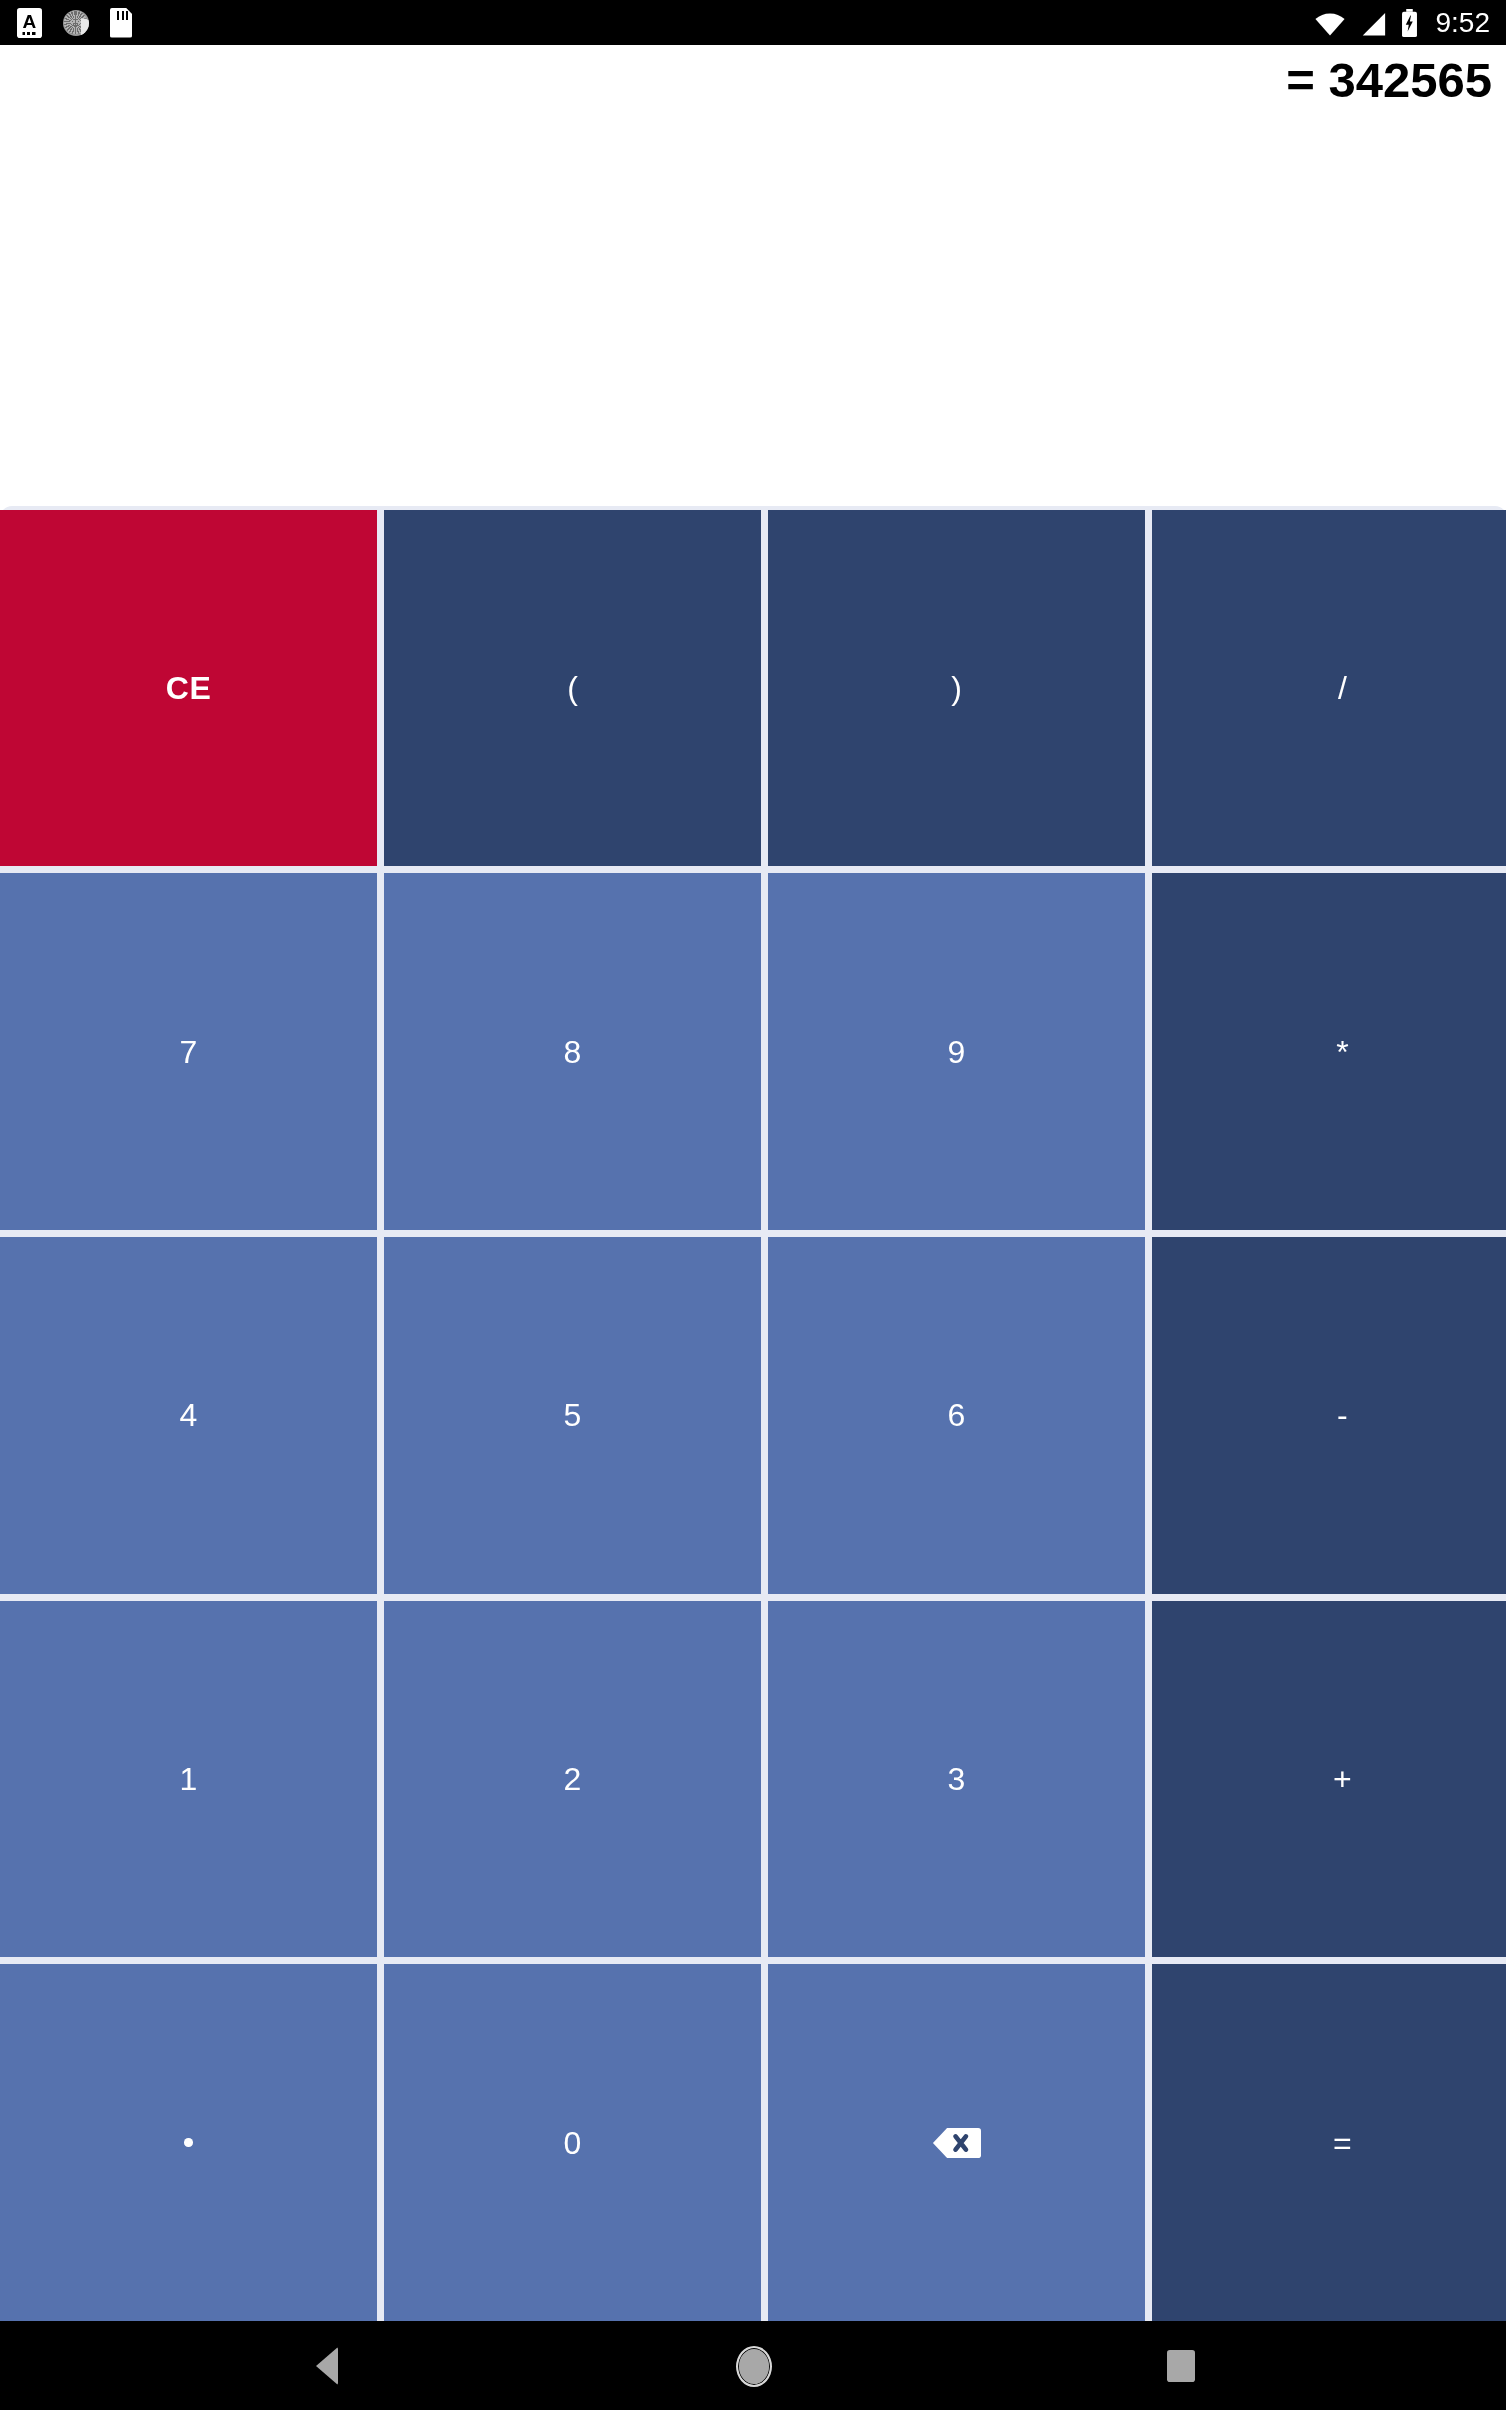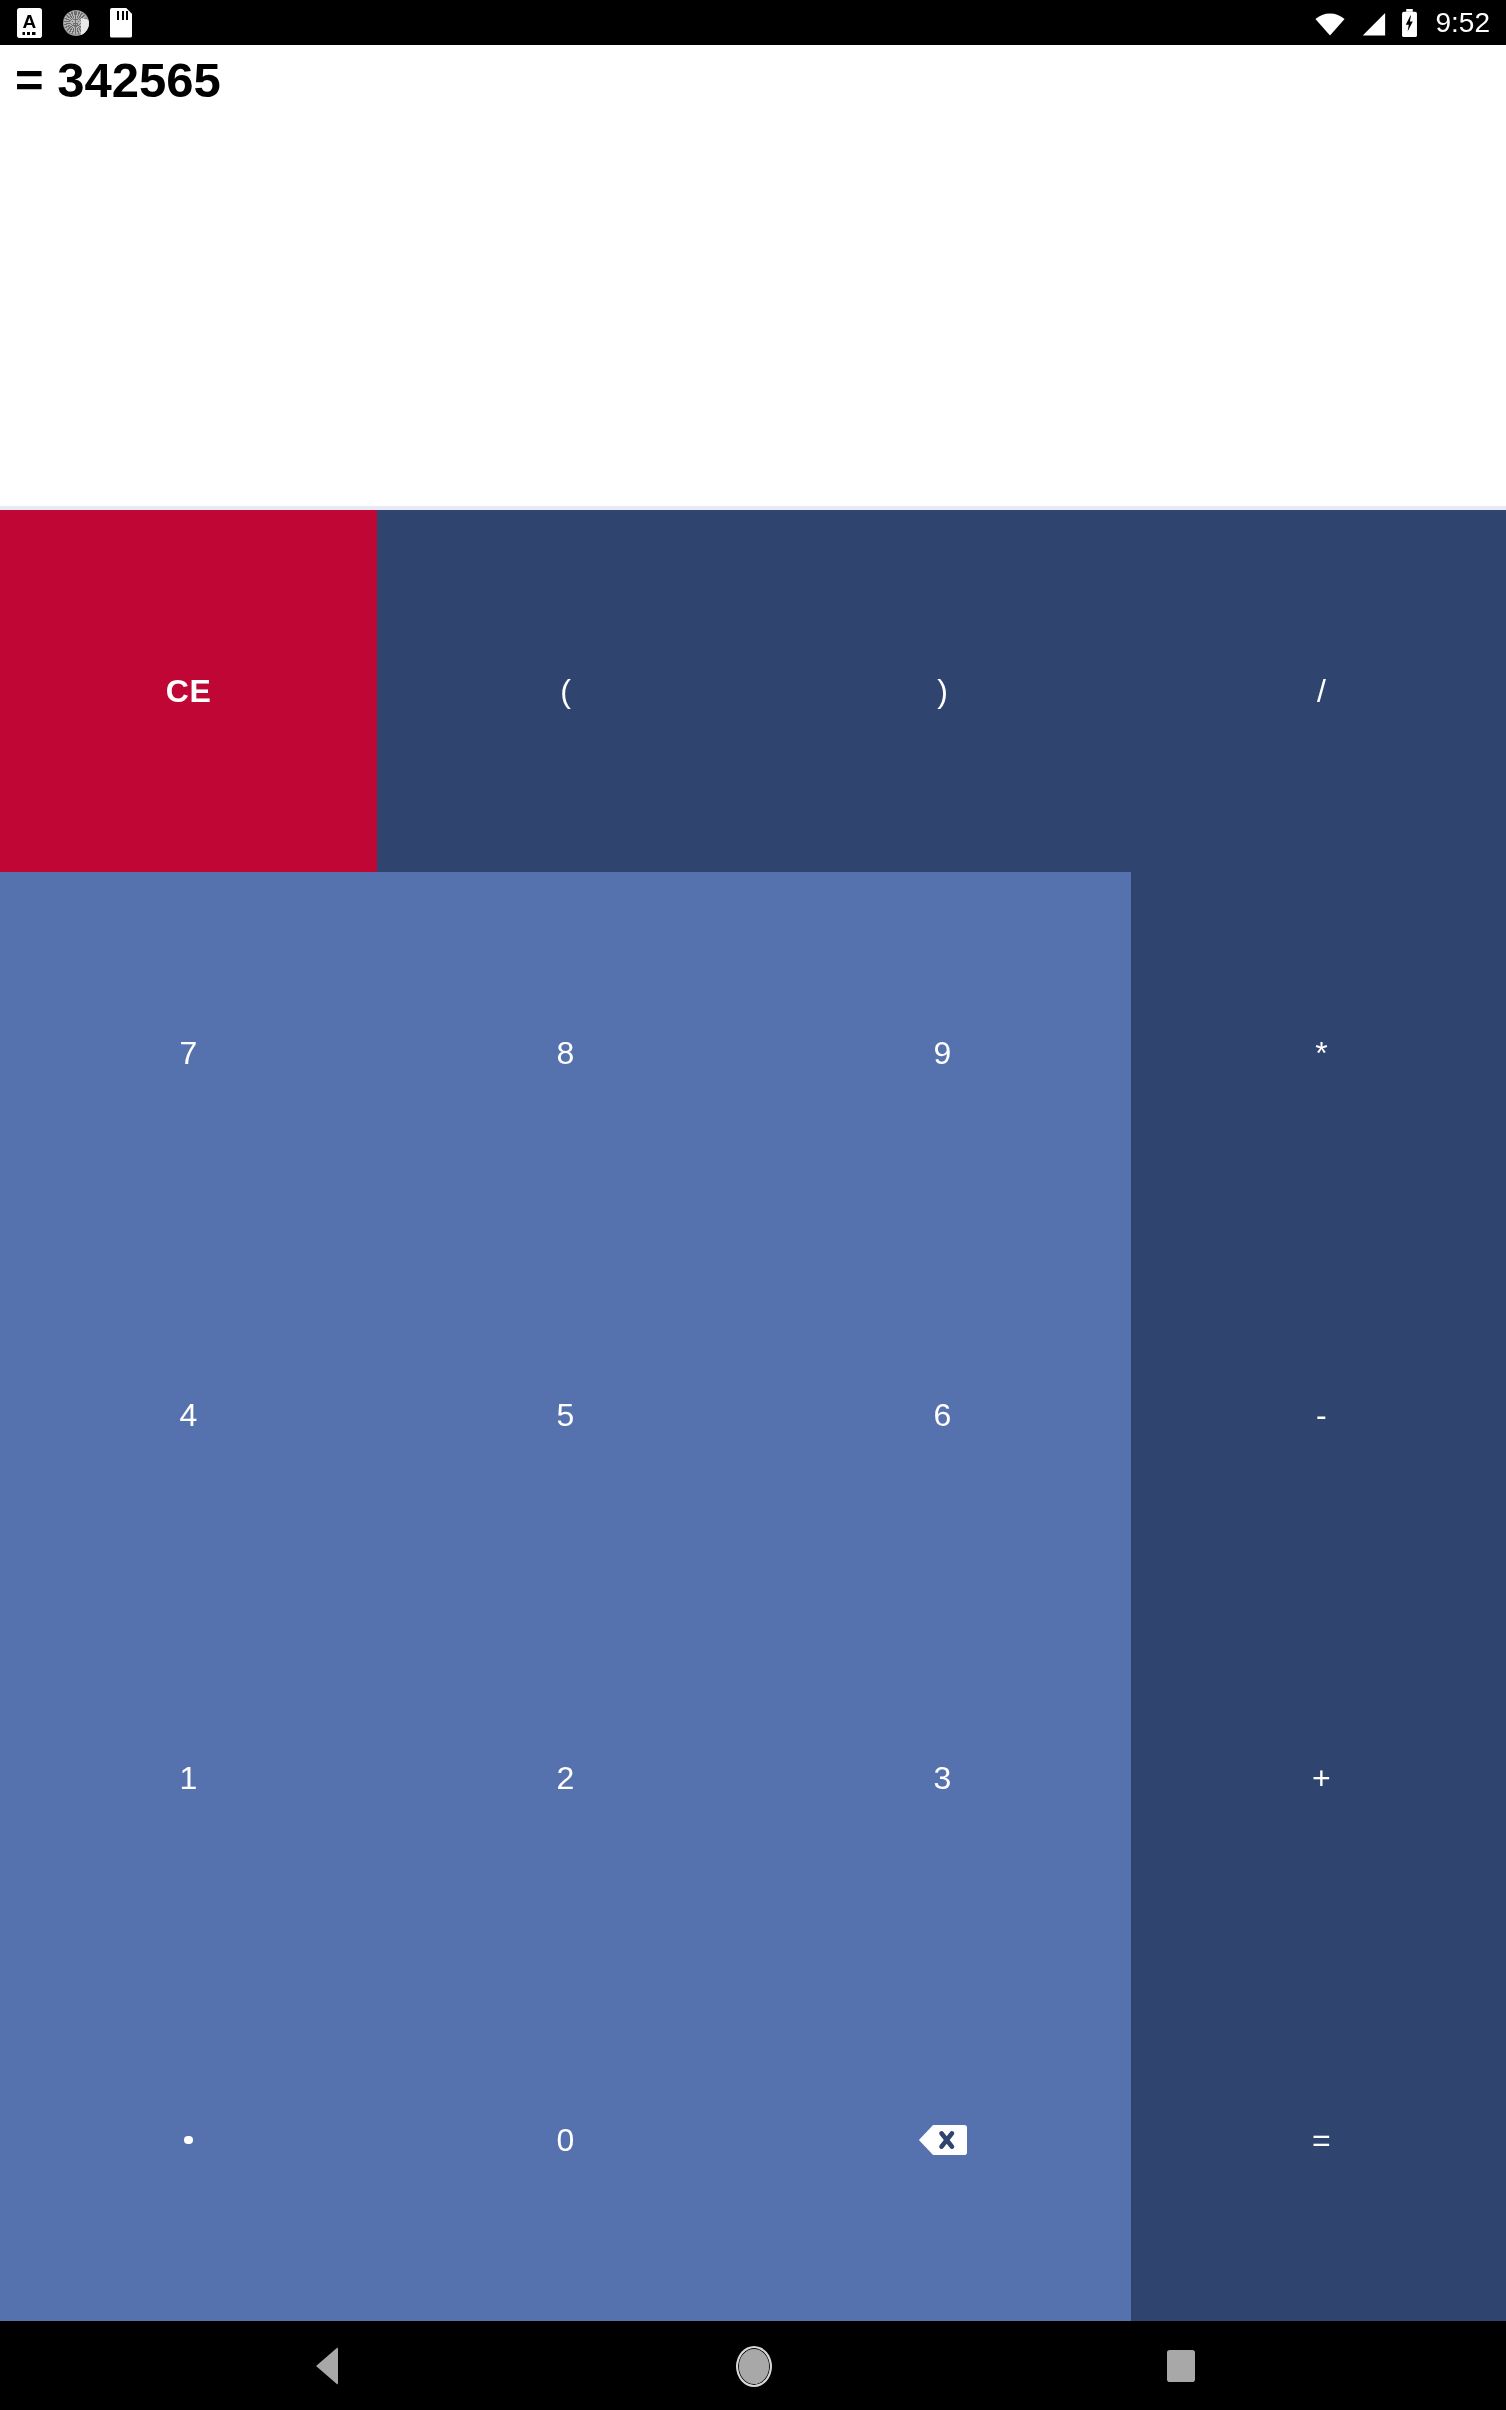--- a/index.html
+++ b/index.html
@@ -136,40 +136,41 @@
     font-size: 70px;
     color: #000000;
     font-weight: 400;
     font-family: "Liberation Sans", sans-serif;
     line-height: 1.15;
     white-space: nowrap;
     overflow: hidden;
     letter-spacing: -0.9px;
   }
   .result {
-    text-align: left;
+    text-align: right;
     font-size: 49px;
     color: #000000;
     font-weight: bold;
     font-family: "Liberation Sans", sans-serif;
     line-height: 1.1;
     white-space: nowrap;
     padding-bottom: 3.8px;
   }
 
   
   .keypad {
     flex: 1 1 auto;
     display: grid;
     grid-template-columns: 377px 377px 377px 377px;
     grid-template-rows: repeat(5, 1fr);
     background: #e7eaf4;
-    gap: 0;
+    gap: 7px;
     padding-top: 3.8px;
     align-content: stretch;
+    border-radius: 12px;
   }
   .key {
     display: flex;
     align-items: center;
     justify-content: center;
     color: #ffffff;
     font-size: 32px;
     font-family: "Liberation Sans", sans-serif;
     font-weight: 400;
     user-select: none;

